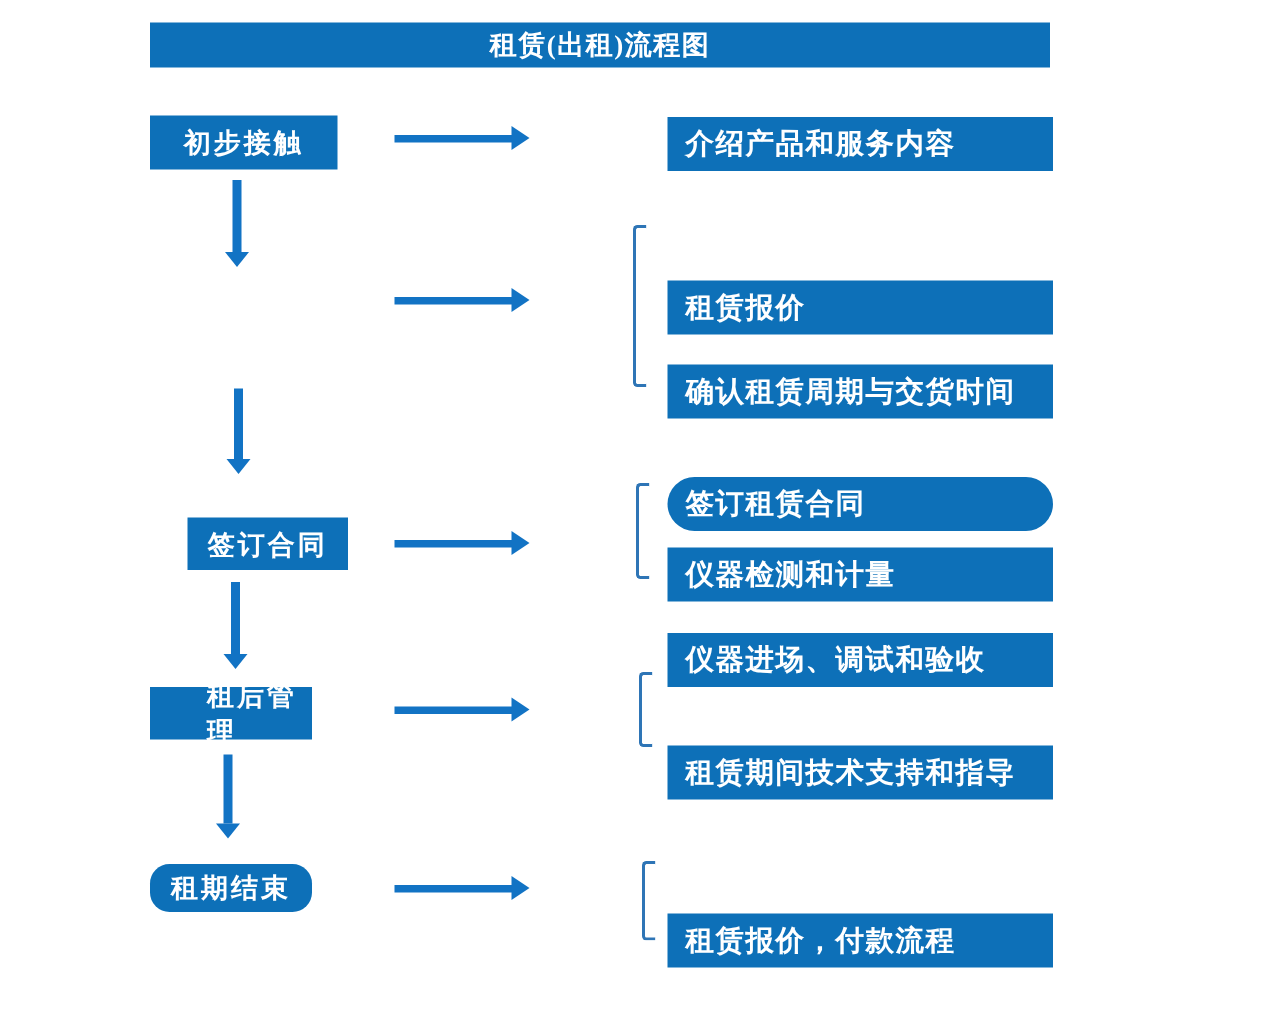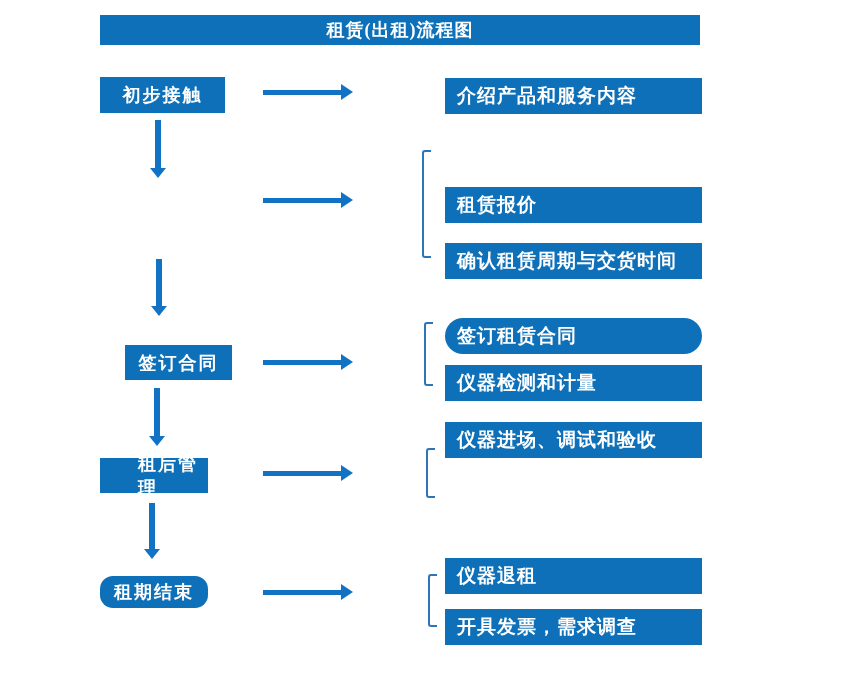--- a/index.html
+++ b/index.html
@@ -135,16 +135,16 @@
   <div class="bracket" style="left:424px; top:322px; height:64px;"></div>
   <div class="bracket" style="left:426px; top:448px; height:50px;"></div>
   <div class="bracket" style="left:428px; top:574px; height:53px;"></div>
 
   <div class="detail-box" style="top:78px;font-family:Liberation Mono, monospace;">介绍产品和服务内容</div>
   <div class="detail-box" style="top:187px;text-align:right;">租赁报价</div>
   <div class="detail-box" style="top:243px;">确认租赁周期与交货时间</div>
   <div class="detail-box" style="top:318px;border-radius:18px;">签订租赁合同</div>
   <div class="detail-box" style="top:365px;">仪器检测和计量</div>
   <div class="detail-box" style="top:422px;">仪器进场、调试和验收</div>
-  <div class="detail-box" style="top:558px;">仪器退租</div>
-  <div class="detail-box" style="top:609px;">开具发票，需求调查</div>
+  <div class="detail-box" style="top:497px;">租赁期间技术支持和指导</div>
+  <div class="detail-box" style="top:609px;">租赁报价，付款流程</div>
 
 </div>
 
 </body></html>

